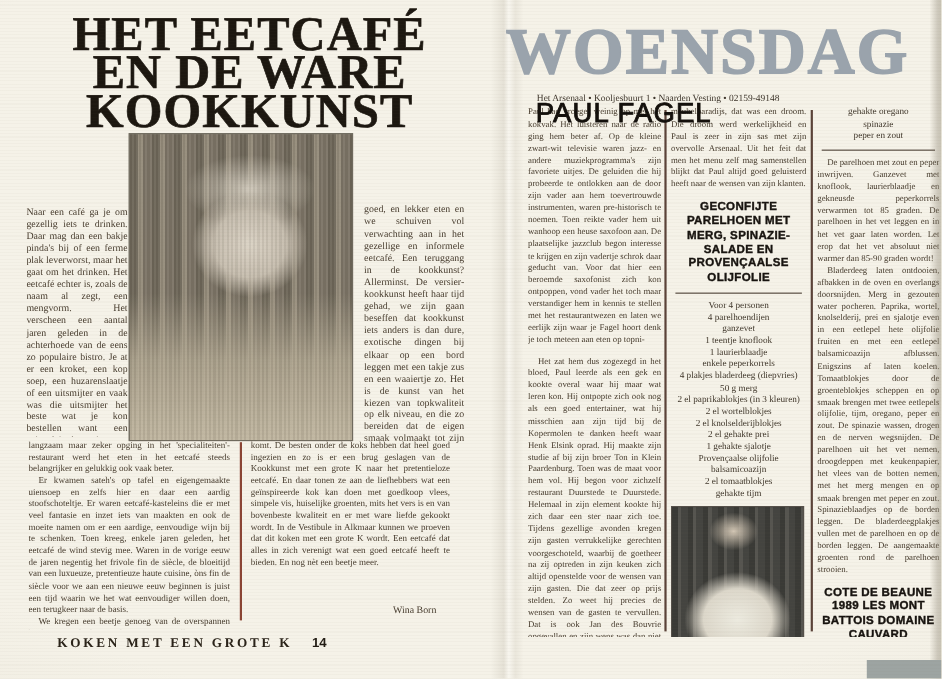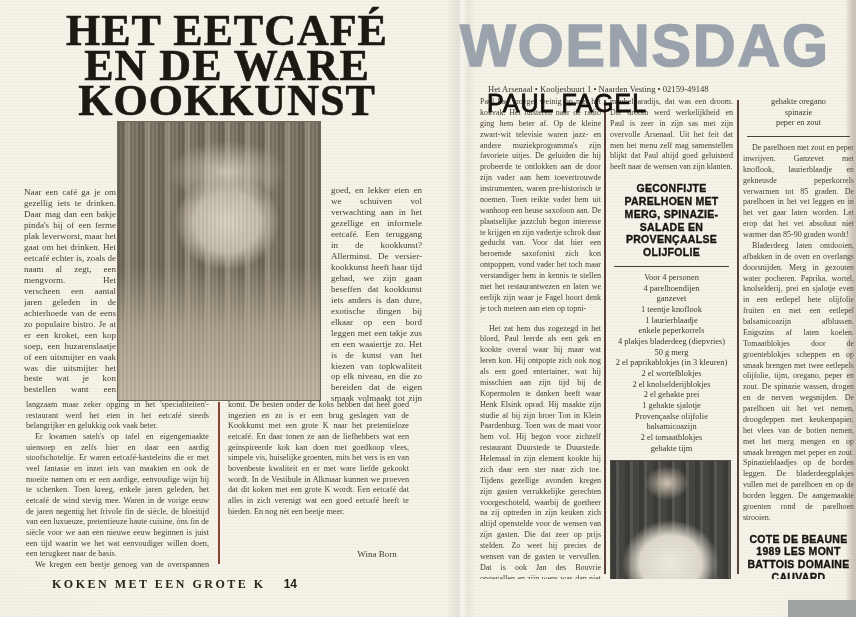--- a/index.html
+++ b/index.html
@@ -76,21 +76,21 @@
     font-family:"Liberation Serif","DejaVu Serif",serif; font-weight:700; font-variant:small-caps;
     letter-spacing:2.5px; font-size:12px; color:#2a2319;
   }
   .footer-page { font-family:"Liberation Sans","DejaVu Sans",sans-serif; font-weight:900; font-size:12px; color:#211b13; }
   .footer-left  { left:52px; top:577px; }
   .footer-right { left:614px; top:577px; }
 
   
   .rp-day {
     position:absolute; left:460px; top:17px; width:396px; z-index:1;
-    font-family:Liberation Sans, sans-serif; font-weight:900;
+    font-family:Liberation Serif, serif; font-weight:900;
     font-size:59px; line-height:1; letter-spacing:2px; color:#9aa3ac;
     -webkit-text-stroke:1.6px #9aa3ac; white-space:nowrap;
   }
   .rp-chef {
     position:absolute; left:487px; top:53px; z-index:2;
     font-family:"Liberation Sans","DejaVu Sans",sans-serif; font-weight:400;
     font-size:25px; letter-spacing:1px; color:#14100c; -webkit-text-stroke:0.8px #14100c;
     white-space:nowrap;
     margin-top:36px;
   }

